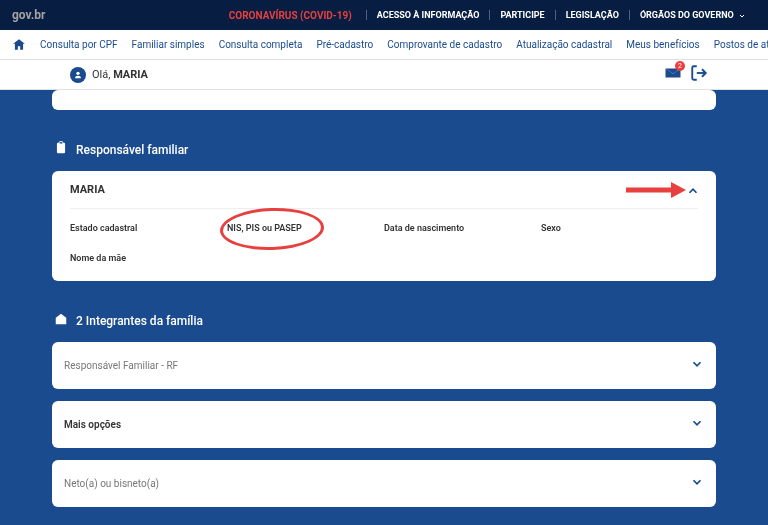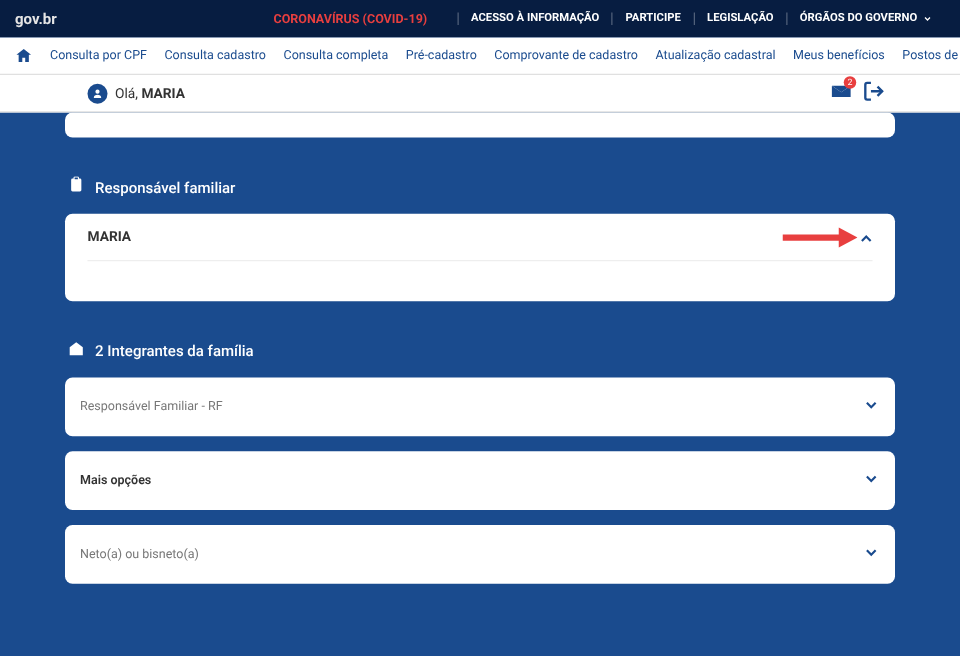--- a/index.html
+++ b/index.html
@@ -16,21 +16,21 @@
     }
     .topbar {
       background: #071d41;
       height: 30px;
       display: flex;
       align-items: center;
       padding: 0 12px;
       gap: 8px;
     }
     .logo {
-      color: #e5e5e5;
+      color: #a3a3a3;
       font-weight: bold;
       font-size: 12px;
       margin-right: 20px;
     }
     .topbar-links {
       display: flex;
       gap: 0;
       margin-left: auto;
       align-items: center;
     }
@@ -41,21 +41,21 @@
       padding: 0 10px;
       border-left: 1px solid rgba(255,255,255,0.3);
     }
     .topbar-link:first-child {
       border-left: none;
     }
     .covid {
       color: #e83f3f;
       font-size: 10px;
       font-weight: bold;
-      margin-right: 24px;
+      margin-right: 14px;
     }
     .navbar {
       background: #ffffff;
       height: 30px;
       display: flex;
       align-items: center;
       padding: 0 12px;
       gap: 14px;
       border-bottom: 1px solid #e0e0e0;
     }
@@ -227,21 +227,21 @@
   </div>
 </div>
 
 <div class="navbar">
   <span class="home-icon">
     <svg class="icon-svg" width="14" height="14" viewBox="0 0 24 24" fill="#1a4b8e">
         <path d="M12 2L2 10h3v10h5v-6h4v6h5V10h3L12 2z"></path>
       </svg>
   </span>
   <span class="nav-link">Consulta por CPF</span>
-  <span class="nav-link">Consulta cadastro</span>
+  <span class="nav-link">Familiar simples</span>
   <span class="nav-link">Consulta completa</span>
   <span class="nav-link">Pré-cadastro</span>
   <span class="nav-link">Comprovante de cadastro</span>
   <span class="nav-link">Atualização cadastral</span>
   <span class="nav-link">Meus benefícios</span>
   <span class="nav-link">Postos de atendimento</span>
 
 </div>
 
 <div class="userbar">
@@ -299,20 +299,28 @@
           </svg>
       </span>
 
       <div class="arrow-annotation">
         <svg width="60" height="18" viewBox="0 0 60 18">
           <line x1="0" y1="9" x2="48" y2="9" stroke="#e83f3f" stroke-width="5"></line>
           <polygon points="45,1 60,9 45,17" fill="#e83f3f"></polygon>
         </svg>
       </div>
 
+      <div class="fields-grid">
+        <span class="field-label">Estado cadastral</span>
+        <span class="field-label">NIS, PIS ou PASEP</span>
+        <span class="field-label">Data de nascimento</span>
+        <span class="field-label">Sexo</span>
+        <span class="field-label">Nome da mãe</span>
+        <div class="circle-annotation"></div>
+      </div>
     </div>
 
     <div class="section-header">
       <span>
         <svg width="14" height="14" viewBox="0 0 24 24" fill="#fff">
             <path d="M12 3L3 10v11h18V10z"></path>
           </svg>
       </span>
       <span class="section-title">2 Integrantes da família</span>
     </div>

